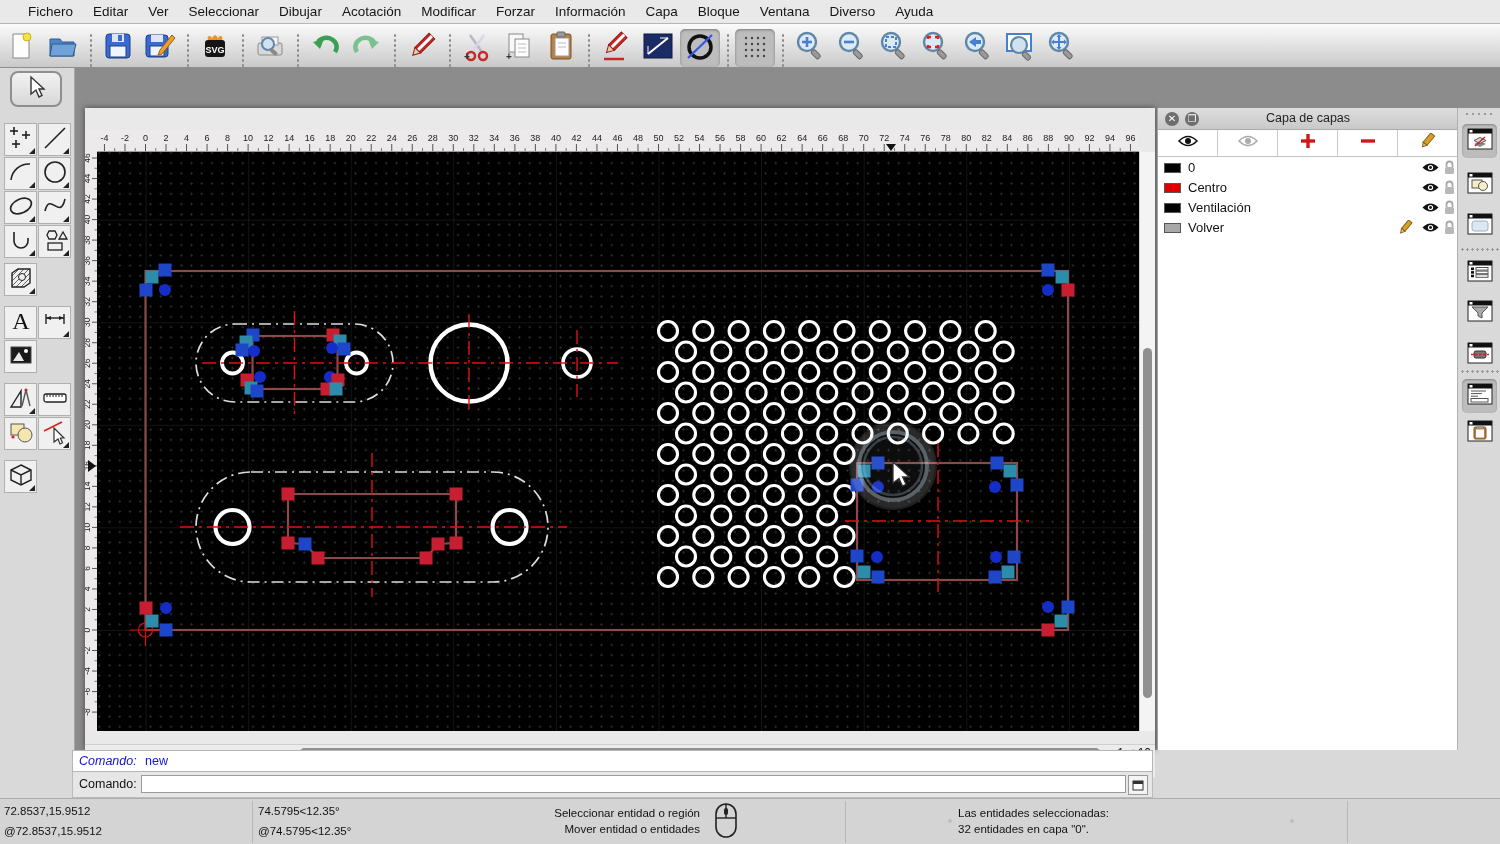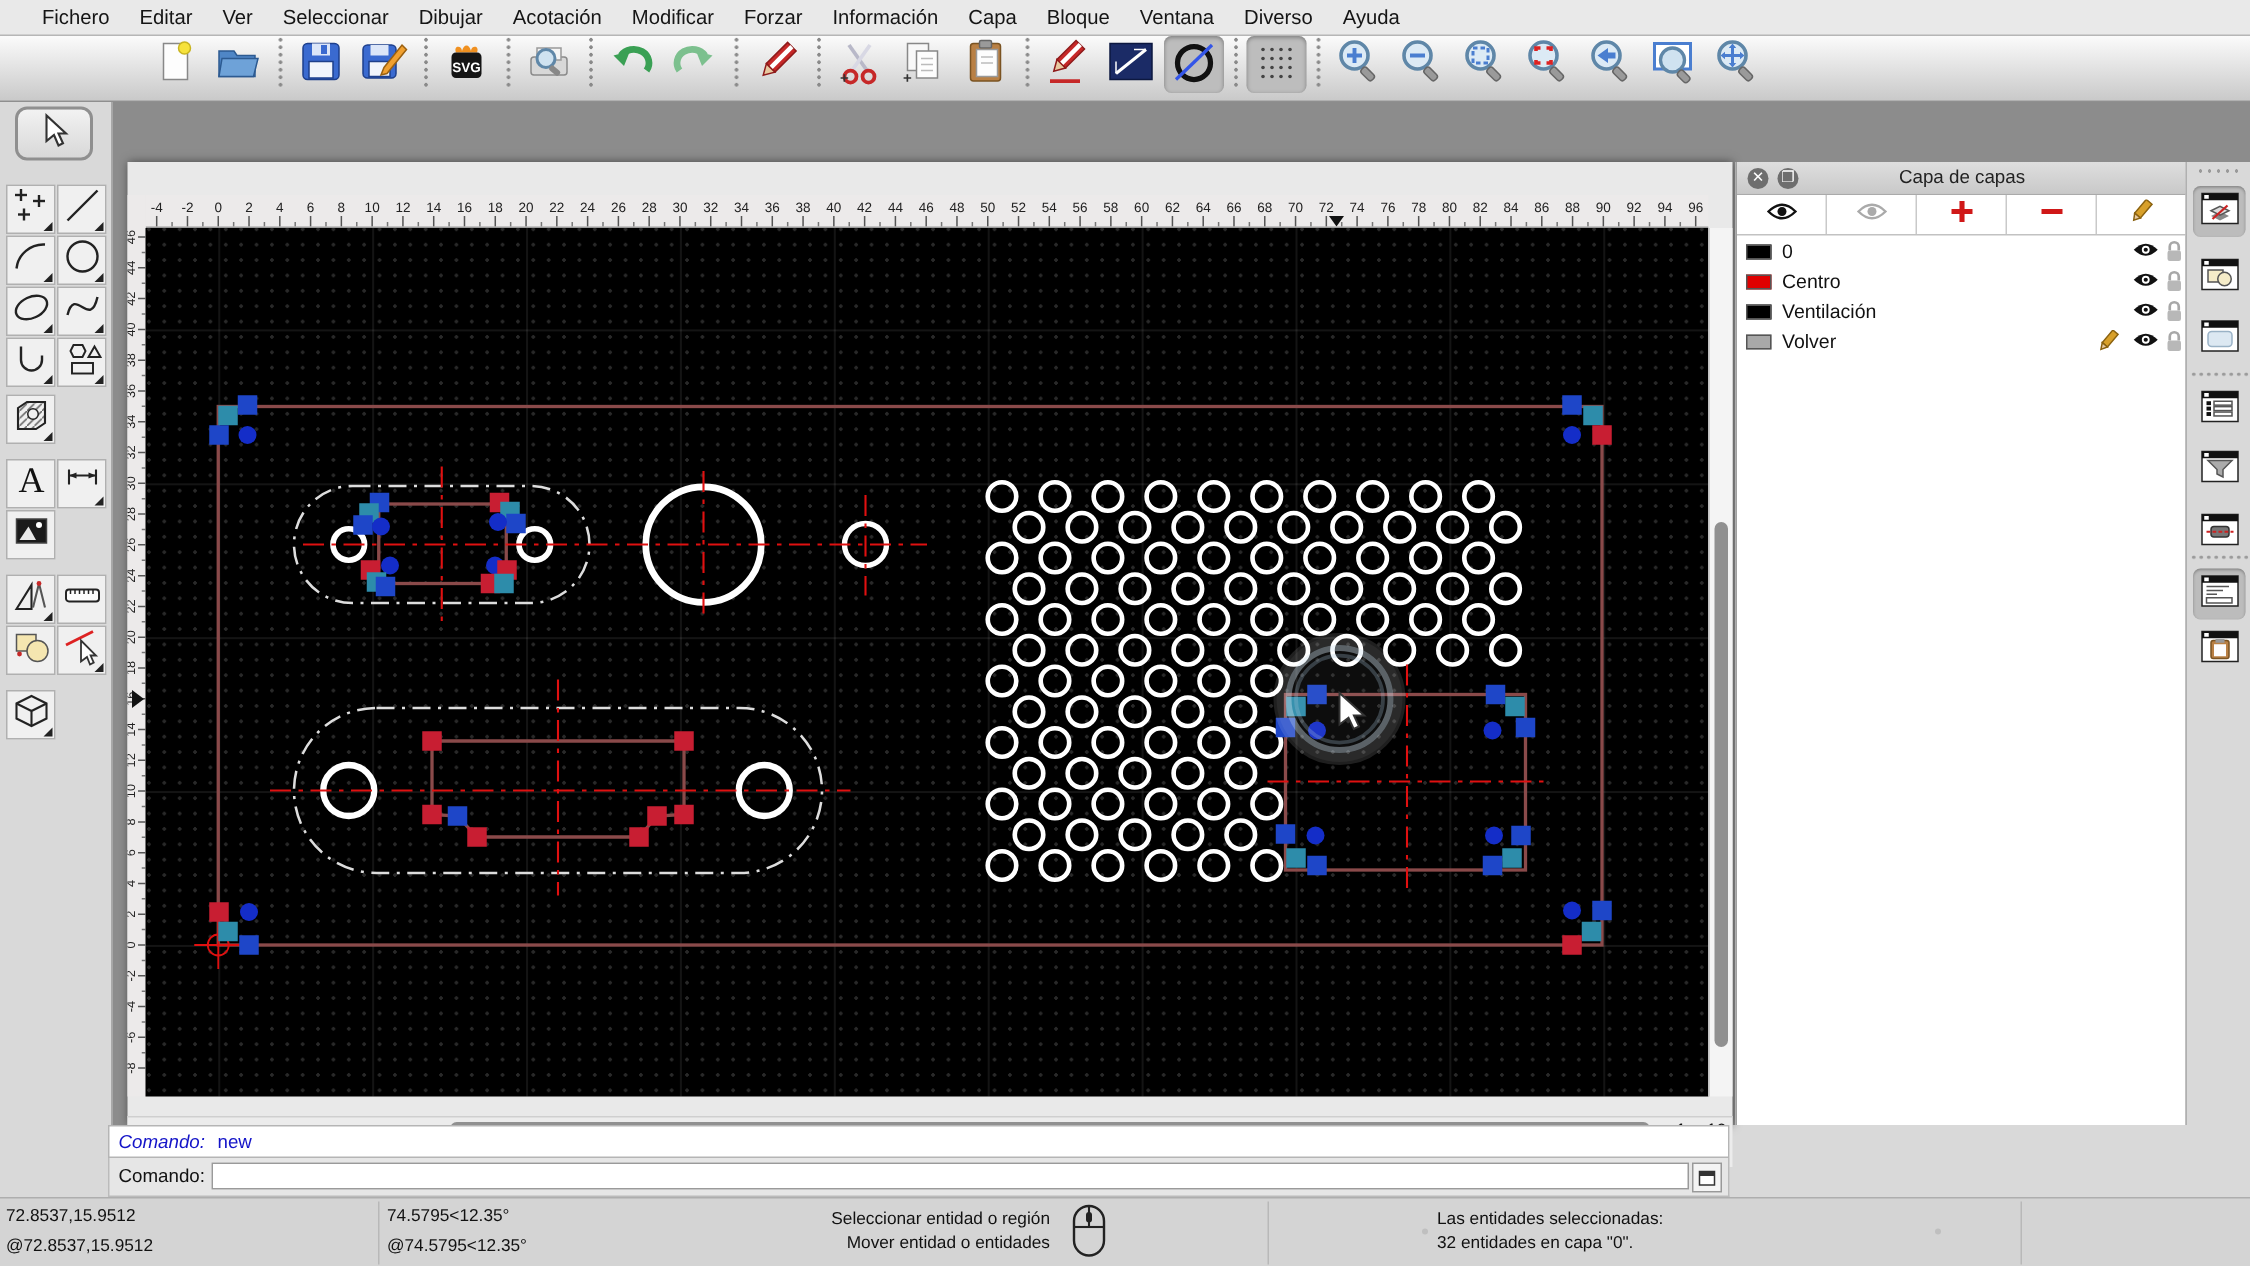--- a/index.html
+++ b/index.html
@@ -5,21 +5,21 @@
   html,body{margin:0;padding:0;background:#444;}
   #app{position:relative;width:1500px;height:844px;overflow:hidden;background:#d9d9d9;
        font-family:"Liberation Sans",sans-serif;-webkit-font-smoothing:antialiased;}
   .abs{position:absolute;}
   
   #menubar{left:0;top:0;width:1500px;height:24px;background:#e9e9e9;border-bottom:1px solid #b6b6b6;
            display:flex;align-items:center;padding-left:18px;box-sizing:border-box;}
   .mitem{font-size:13.5px;color:#151515;padding:12px 10px;line-height:23px;cursor:default;}
   
   #toolbar{left:0;top:24px;width:1500px;height:44px;background:linear-gradient(180deg,#fbfbfb,#c9c9c9);
-           border-bottom:1px solid #8f8f8f;display:flex;align-items:flex-start;padding-left:96px;box-sizing:border-box;}
+           border-bottom:1px solid #8f8f8f;display:flex;align-items:flex-end;box-sizing:border-box;}
   .tbtn{width:40px;height:38px;display:flex;align-items:center;justify-content:center;border-radius:5px;margin:0 1px;}
   .tbtn.pressed{background:#bdbdbd;box-shadow:inset 0 1px 3px rgba(0,0,0,.35);}
   .tsep{width:9px;height:34px;margin:0 2px;background-image:radial-gradient(circle,#8a8a8a 1px,transparent 1.4px);
         background-size:4px 5px;background-repeat:repeat-y;background-position:center top;}
   
   #palette{left:0;top:68px;width:75px;height:730px;background:#d9d9d9;border-right:1px solid #a8a8a8;box-sizing:border-box;}
   #selbtn{left:10px;top:71px;width:48px;height:32px;border:2px solid #8f8f8f;border-radius:8px;
           background:linear-gradient(#f2f2f2,#d8d8d8);display:flex;align-items:center;justify-content:center;}
   .ptool{width:33px;height:33px;background:#f0f0f0;border:1px solid #b0b0b0;box-sizing:border-box;
          display:flex;align-items:center;justify-content:center;position:absolute;}

